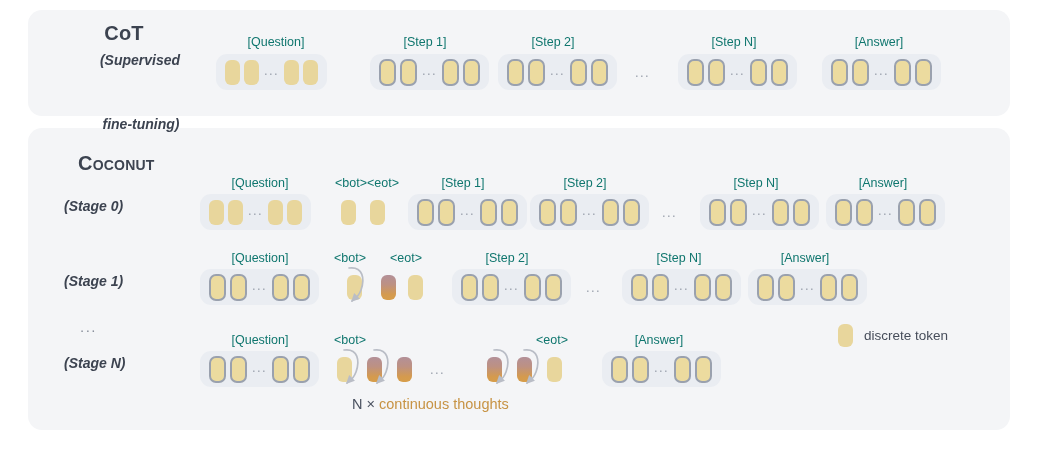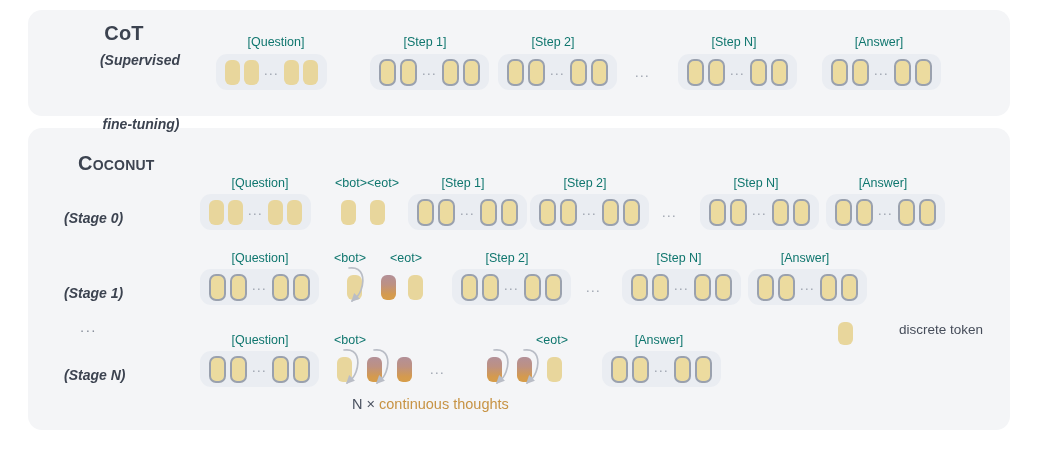--- a/index.html
+++ b/index.html
@@ -37,21 +37,20 @@
     white-space:nowrap;
     text-align:center;
   }
   .stage-label{
     position:absolute;
     color:#3c4350;
     font-size:14px;
     font-style:italic;
     font-weight:700;
     white-space:nowrap;
-    margin-top:12px;
   }
   .dots-label{
     position:absolute;
     color:#8a909c;
     font-size:15px;
     letter-spacing:1.5px;
     white-space:nowrap;
   }
 
   
@@ -112,21 +111,21 @@
     position:absolute;
     font-size:14.5px;
     white-space:nowrap;
   }
   .caption .nx{color:#4a5160;}
   .caption .ct{color:#c79344;}
 
   
   .legend{position:absolute;left:838px;top:322px;}
   .legend-row{
-    display:flex;align-items:flex-start;height:27px;margin-bottom:5px;gap:35px;
+    display:flex;align-items:center;height:27px;margin-bottom:5px;
   }
   .legend-swatch{
     width:15px;height:23px;border-radius:6px;box-sizing:border-box;margin-right:11px;flex:0 0 auto;
   }
   .legend-swatch.discrete{background:#e8d69c;}
   .legend-swatch.loss{background:#ecdb9f;border:2.2px solid #9aa1ae;}
   .legend-swatch.cont{background:linear-gradient(180deg,#b39098 0%,#bd9183 38%,#d49a4f 78%,#d79e4a 100%);}
   .legend-text{font-size:13.5px;color:#464d5a;white-space:nowrap;}
   .legend-text.accent{color:#c79344;}
 </style>

